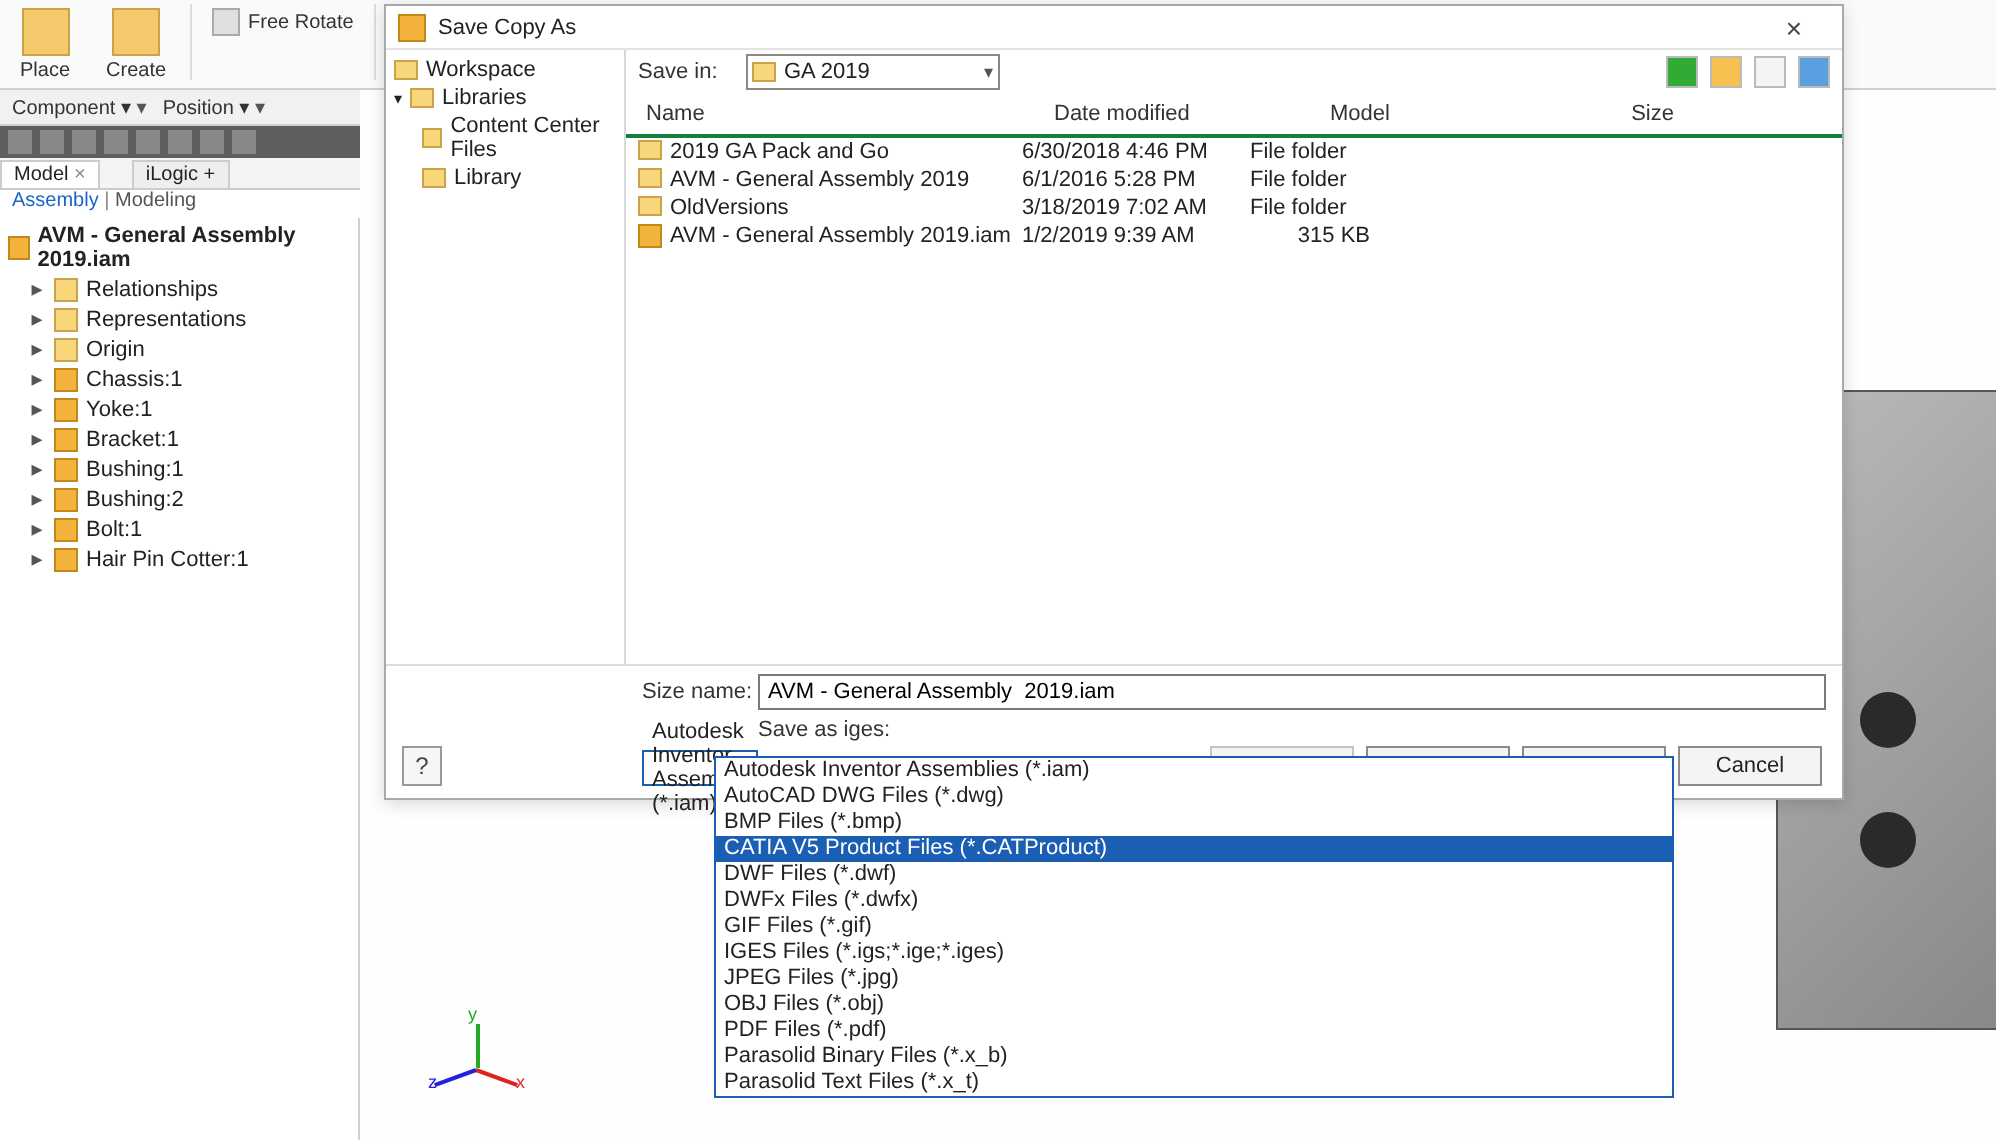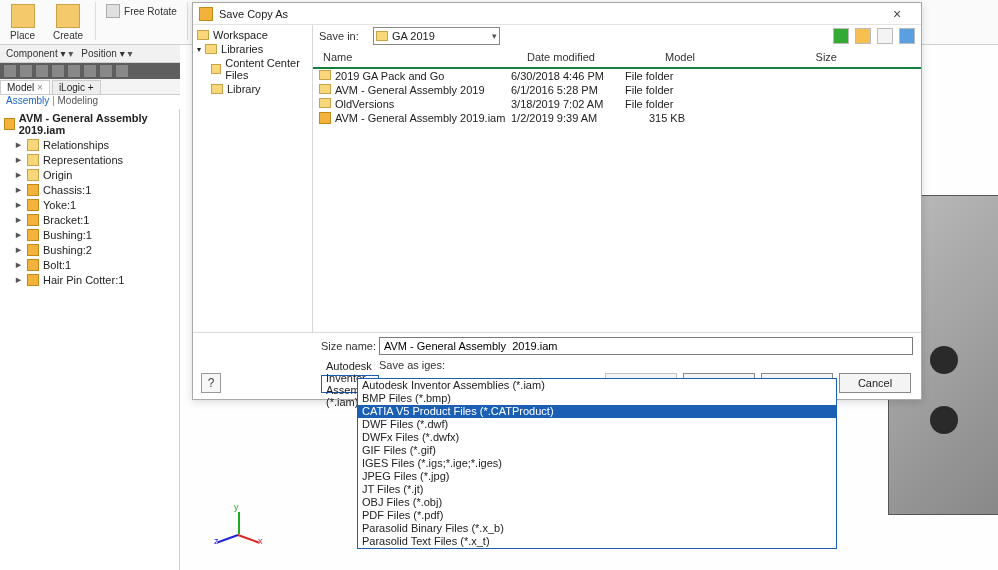--- a/index.html
+++ b/index.html
@@ -10,21 +10,21 @@
   .rib-btn { display:flex; flex-direction:column; align-items:center; font-size:10px; color:#333; padding:2px 6px; }
   .rib-ico { width:24px; height:24px; background:#f3c96b; border:1px solid #c9a24a; margin-bottom:2px;}
   .rib-small { font-size:10px; color:#333; display:flex; align-items:center; gap:4px; padding:2px 4px;}
   .rib-small .i { width:14px; height:14px; background:#e0e0e0; border:1px solid #aaa; }
   .ribbon-second { position:absolute; left:0; top:45px; width:180px; height:18px; background:#f1f1f1; border-bottom:1px solid #d0d0d0; display:flex; align-items:center; gap:8px; padding:0 6px; font-size:10px; color:#333;text-align:right;}
   .ribbon-second .drop::after{content:" ▾";color:#555;}
   .qat { position:absolute; left:0; top:63px; width:180px; height:16px; background:#5e5e5e; display:flex; align-items:center; gap:4px; padding:0 4px;}
   .qat .q { width:12px;height:12px;background:#888;}
 
   .model-tabs { position:absolute; left:0; top:79px; width:180px; height:16px; background:#f4f4f4; border-bottom:1px solid #ccc; display:flex; align-items:center; font-size:10px;}
-  .model-tabs .tab { padding:1px 6px; background:#fff; border:1px solid #ccc; border-bottom:none; margin-right:2px;}
+  .model-tabs .tab { padding:1px 6px; background:#fff; border:1px solid #ccc; border-bottom:none; margin-right:16px;}
   .model-tabs .tab.inactive{background:#eee;}
   .breadcrumb { position:absolute; left:0; top:95px; width:180px; height:14px; padding:0 6px; font-size:10px; color:#1a64c8;}
   .breadcrumb .sep{color:#888;}
   .tree { position:absolute; left:0; top:109px; width:180px; bottom:0; background:#fff; border-right:1px solid #d0d0d0; padding:2px 4px; font-size:11px; overflow:hidden;}
   .tree-root { font-weight:bold; display:flex; align-items:center; gap:4px; padding:1px 0;}
   .tree-item { display:flex; align-items:center; gap:4px; padding:1px 0 1px 10px; color:#222;}
   .tree-item .exp { width:9px; text-align:center; color:#555;}
   .cube { width:12px;height:12px;background:#f3b23c;border:1px solid #c08a1a;}
   .fold { width:12px;height:12px;background:#f7d77a;border:1px solid #c9a24a;}
 
@@ -308,25 +308,25 @@
   <div class="dlg-buttons">
     <div class="wbtn dis">Preview...</div>
     <div class="wbtn">Options...</div>
     <div class="wbtn">Save</div>
     <div class="wbtn">Cancel</div>
   </div>
 </div>
 
 <div class="typedrop" id="typedrop">
     <div>Autodesk Inventor Assemblies (*.iam)</div>
+    <div>AutoCAD DWG Files (*.dwg)</div>
     <div>BMP Files (*.bmp)</div>
     <div class="sel">CATIA V5 Product Files (*.CATProduct)</div>
     <div>DWF Files (*.dwf)</div>
     <div>DWFx Files (*.dwfx)</div>
     <div>GIF Files (*.gif)</div>
     <div>IGES Files (*.igs;*.ige;*.iges)</div>
     <div>JPEG Files (*.jpg)</div>
-    <div>JT Files (*.jt)</div>
     <div>OBJ Files (*.obj)</div>
     <div>PDF Files (*.pdf)</div>
     <div>Parasolid Binary Files (*.x_b)</div>
     <div>Parasolid Text Files (*.x_t)</div>
   </div>
 
 </body></html>

